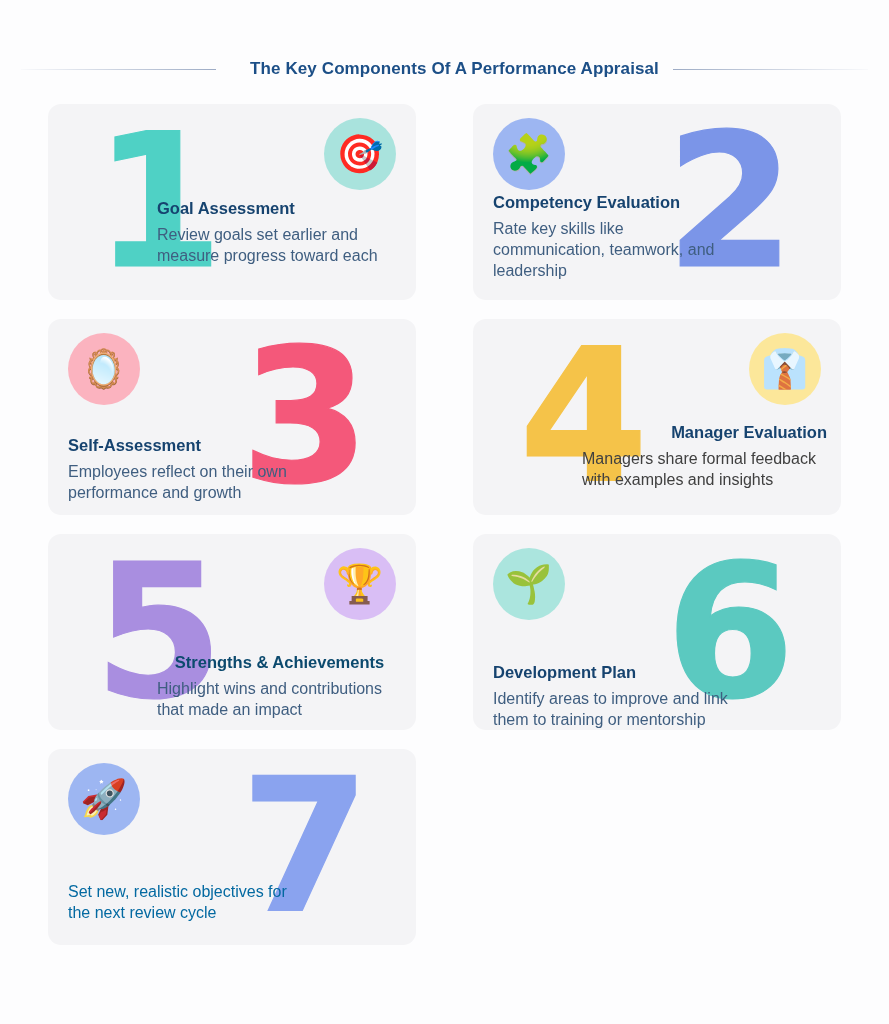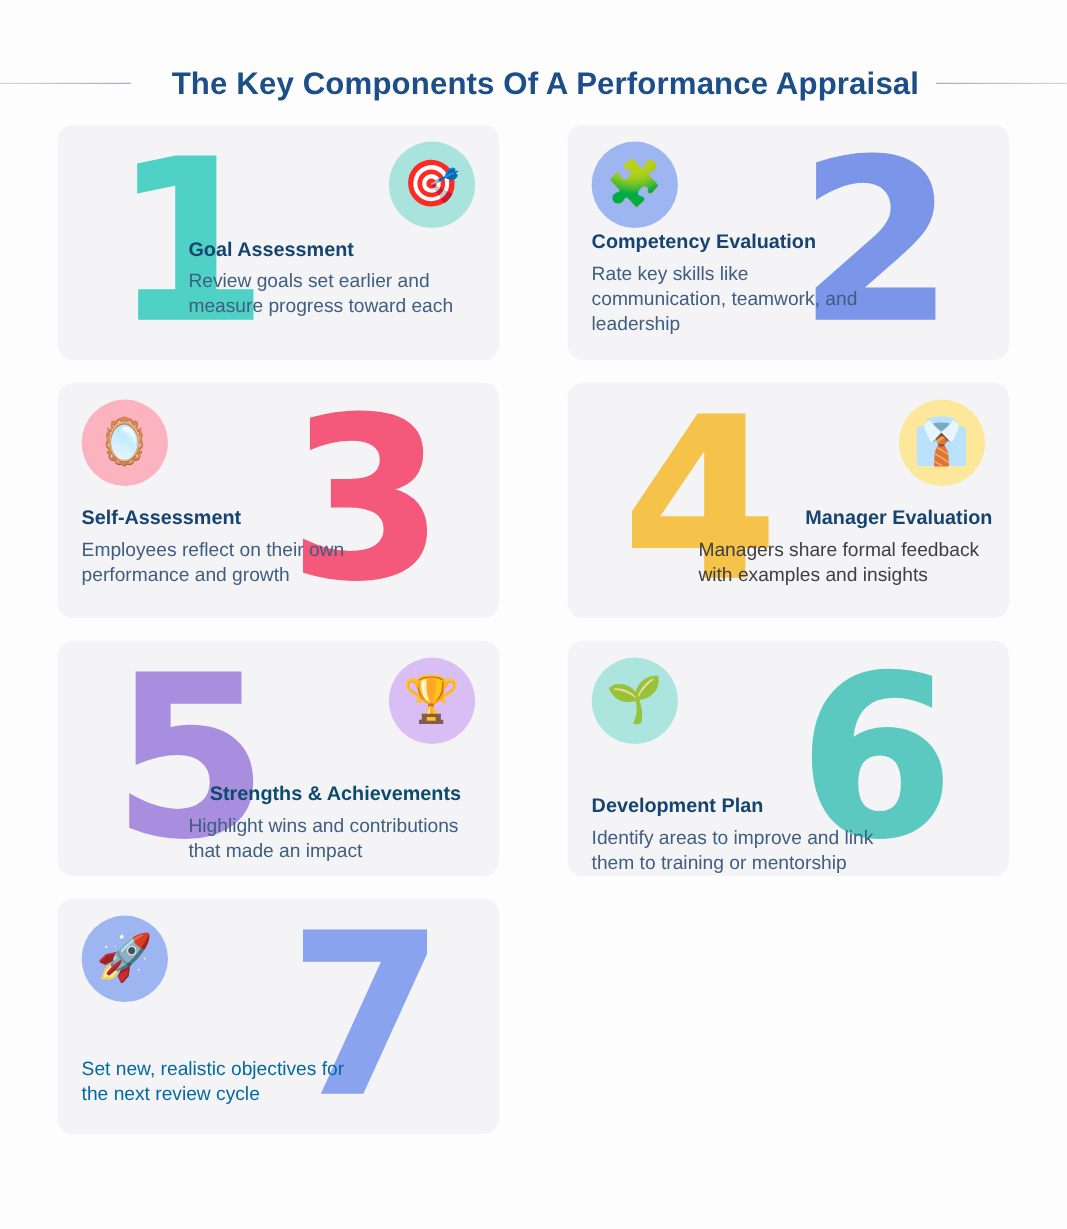--- a/index.html
+++ b/index.html
@@ -22,21 +22,21 @@
     width: 889px; height: 34px;
     display: flex; align-items: center; justify-content: center;
     gap: 14px;
   }
   .rule {
     height: 1px; flex: 0 0 auto; width: 195px;
   }
   .rule.left  { background: linear-gradient(to right, rgba(160,174,200,0.05), rgba(120,140,175,0.72)); }
   .rule.right { background: linear-gradient(to left,  rgba(160,174,200,0.05), rgba(120,140,175,0.72)); }
   #page-title {
-    font-size: 26px;
+    font-size: 17px;
     font-weight: bold;
     color: #1c4f87;
     letter-spacing: .1px;
     white-space: nowrap;
     margin-left: 20px;
   }
 
   
   #cards {
     position: absolute;
@@ -102,21 +102,21 @@
   #card1 { left: 0;    top: 0;   }
   #card2 { left: 425px; top: 0;   }
   #card3 { left: 0;    top: 215px; }
   #card4 { left: 425px; top: 215px; }
   #card5 { left: 0;    top: 430px; }
   #card6 { left: 425px; top: 430px; }
   #card7 { left: 0;    top: 645px; }
 
   #card1 .txt { top: 94px; }
   #card2 .txt { top: 88px; }
-  #card3 .txt { top: 103px; }
+  #card3 .txt { top: 116px; }
   #card4 .txt { top: 103px; }
   #card5 .txt { top: 118px; }
   #card6 .txt { top: 118px; margin-top: 10px; }
   #card7 .txt { top: 132px; }
 </style>
 </head>
 <body>
 
 <div id="page" style="background: rgb(253, 253, 254);">
 

